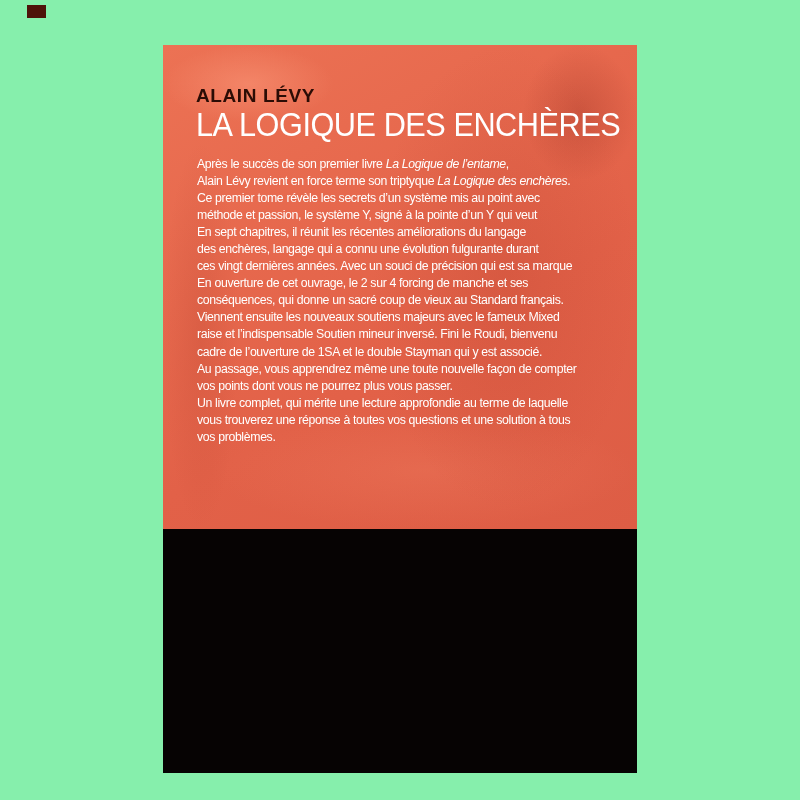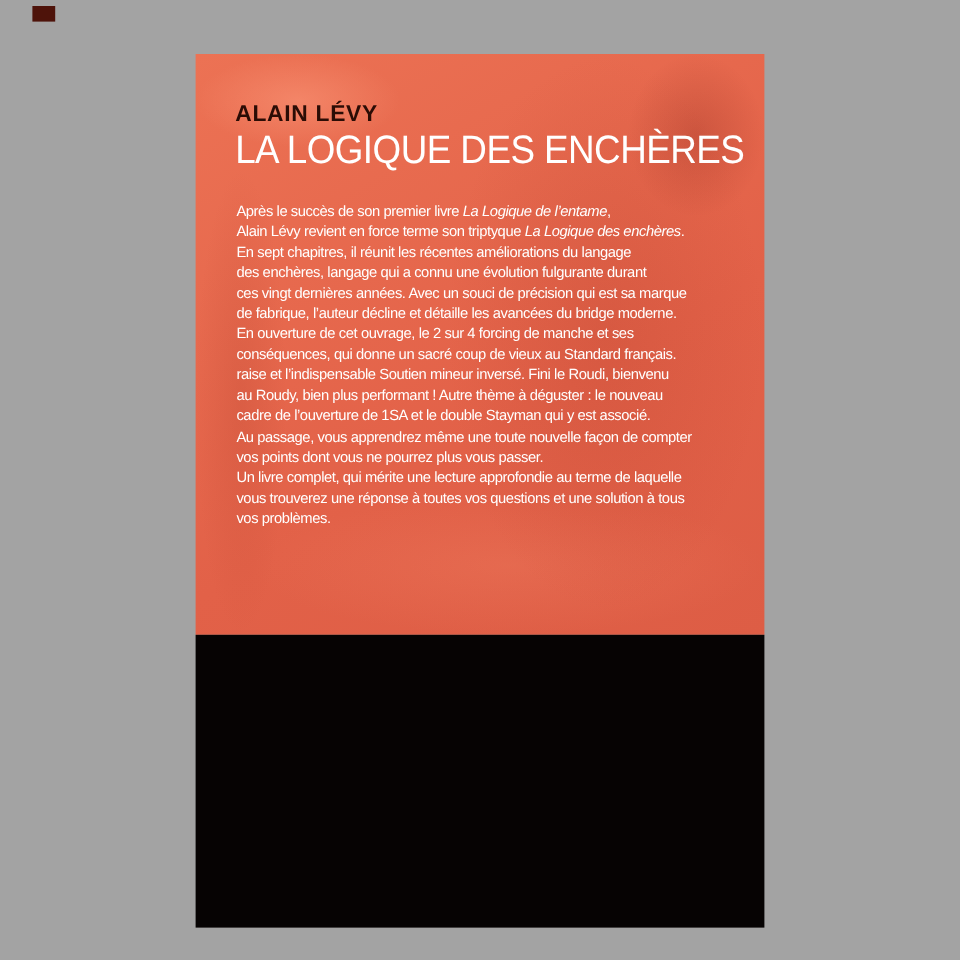--- a/index.html
+++ b/index.html
@@ -1,60 +1,61 @@
 <!DOCTYPE html>
 <html><head>
 <meta charset="utf-8">
 <style>
   html,body{margin:0;padding:0;background:#ffffff;}
-  .stage{position:relative;width:800px;height:800px;background:#a3a3a3;overflow:hidden;
+  .stage{position:relative;width:800px;height:800px;background:#86efac;overflow:hidden;
          font-family:"Liberation Sans",sans-serif;}
   .crop-mark{position:absolute;left:27px;top:5px;width:19px;height:13px;background:#4e130a;}
   .cover{position:absolute;left:163px;top:45px;width:474px;height:728px;}
   .cover-top{position:absolute;left:0;top:0;width:474px;height:484px;
     background:
       radial-gradient(closest-side at 18% 8%, rgba(255,160,130,.45), transparent),
       radial-gradient(closest-side at 88% 14%, rgba(140,40,28,.28), transparent),
       radial-gradient(closest-side at 72% 48%, rgba(175,58,40,.22), transparent),
       radial-gradient(closest-side at 8% 60%, rgba(190,72,50,.28), transparent),
       radial-gradient(closest-side at 55% 88%, rgba(245,135,105,.25), transparent),
       linear-gradient(150deg,#ec7254,#e26148 60%,#dd5d45);}
   .cover-bottom{position:absolute;left:0;top:484px;width:474px;height:244px;background:#060303;}
   .author-name{position:absolute;left:33px;top:40px;font-size:19px;font-weight:bold;
     color:#2b0c05;letter-spacing:.6px;white-space:nowrap;}
   .book-title{position:absolute;left:33px;top:61px;font-size:33px;font-weight:400;color:#ffffff;
     letter-spacing:-.5px;transform:scaleX(.93);transform-origin:left top;white-space:nowrap;}
   .desc{position:absolute;left:34px;top:111px;color:#ffffff;font-size:12.3px;
-    letter-spacing:-.35px;margin-top:12px;}
+    letter-spacing:-.35px;}
   .desc .tl{height:17.05px;line-height:17.05px;white-space:nowrap;}
   .it{font-style:italic;}
 </style>
 </head>
 <body>
 
 <div class="stage">
 
   <div class="crop-mark"></div>
 
   <div class="cover">
 
     <div class="cover-top">
       <div class="author-name">ALAIN LÉVY</div>
       <div class="book-title">LA LOGIQUE DES ENCHÈRES</div>
       <div class="desc">
           <div class="tl"><span>Après le succès de son premier livre </span><span class="it">La Logique de l’entame</span><span>,</span></div>
           <div class="tl"><span>Alain Lévy revient en force terme son triptyque </span><span class="it">La Logique des enchères</span><span>.</span></div>
+          <div class="tl"><span>Ce premier tome révèle les secrets d’un système mis au point avec</span></div>
+          <div class="tl"><span>méthode et passion, le système Y, signé à la pointe d’un Y qui veut</span></div>
           <div class="tl"><span>En sept chapitres, il réunit les récentes améliorations du langage</span></div>
           <div class="tl"><span>des enchères, langage qui a connu une évolution fulgurante durant</span></div>
           <div class="tl"><span>ces vingt dernières années. Avec un souci de précision qui est sa marque</span></div>
-          <div class="tl"><span>de fabrique, l’auteur décline et détaille les avancées du bridge moderne.</span></div>
           <div class="tl"><span>En ouverture de cet ouvrage, le 2 sur 4 forcing de manche et ses</span></div>
           <div class="tl"><span>conséquences, qui donne un sacré coup de vieux au Standard français.</span></div>
+          <div class="tl"><span>Viennent ensuite les nouveaux soutiens majeurs avec le fameux Mixed</span></div>
           <div class="tl"><span>raise et l’indispensable Soutien mineur inversé. Fini le Roudi, bienvenu</span></div>
-          <div class="tl"><span>au Roudy, bien plus performant ! Autre thème à déguster : le nouveau</span></div>
           <div class="tl"><span>cadre de l’ouverture de 1SA et le double Stayman qui y est associé.</span></div>
           <div class="tl"><span>Au passage, vous apprendrez même une toute nouvelle façon de compter</span></div>
           <div class="tl"><span>vos points dont vous ne pourrez plus vous passer.</span></div>
           <div class="tl"><span>Un livre complet, qui mérite une lecture approfondie au terme de laquelle</span></div>
           <div class="tl"><span>vous trouverez une réponse à toutes vos questions et une solution à tous</span></div>
           <div class="tl"><span>vos problèmes.</span></div>
         </div>
     </div>
 
     <div class="cover-bottom">

